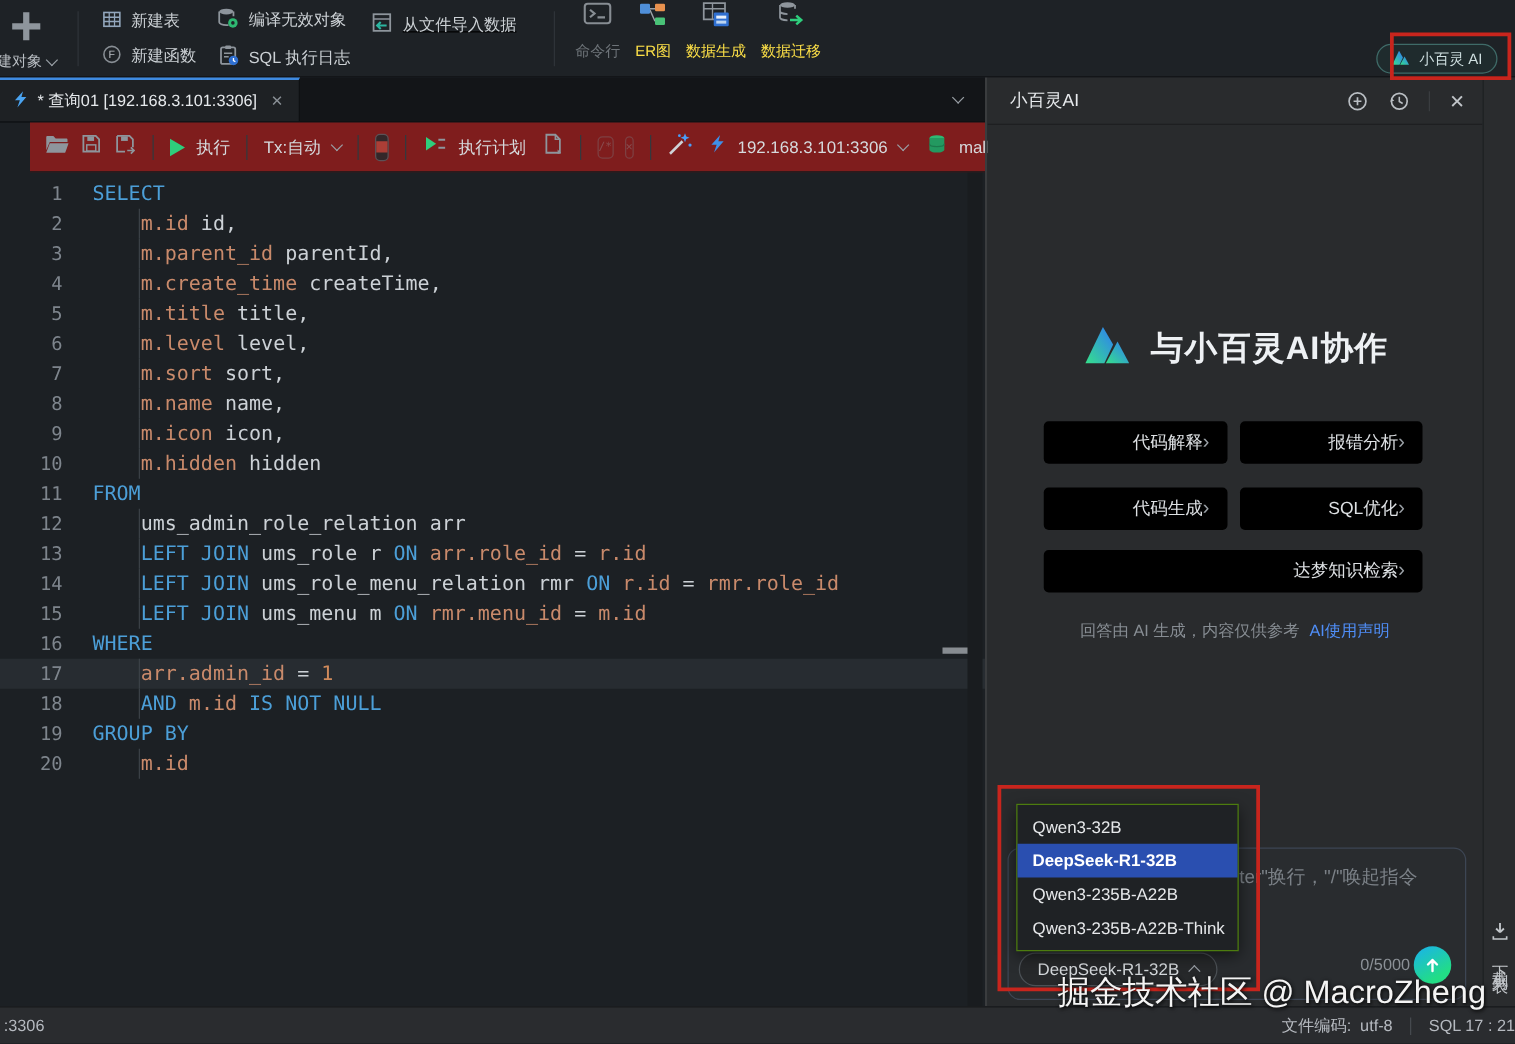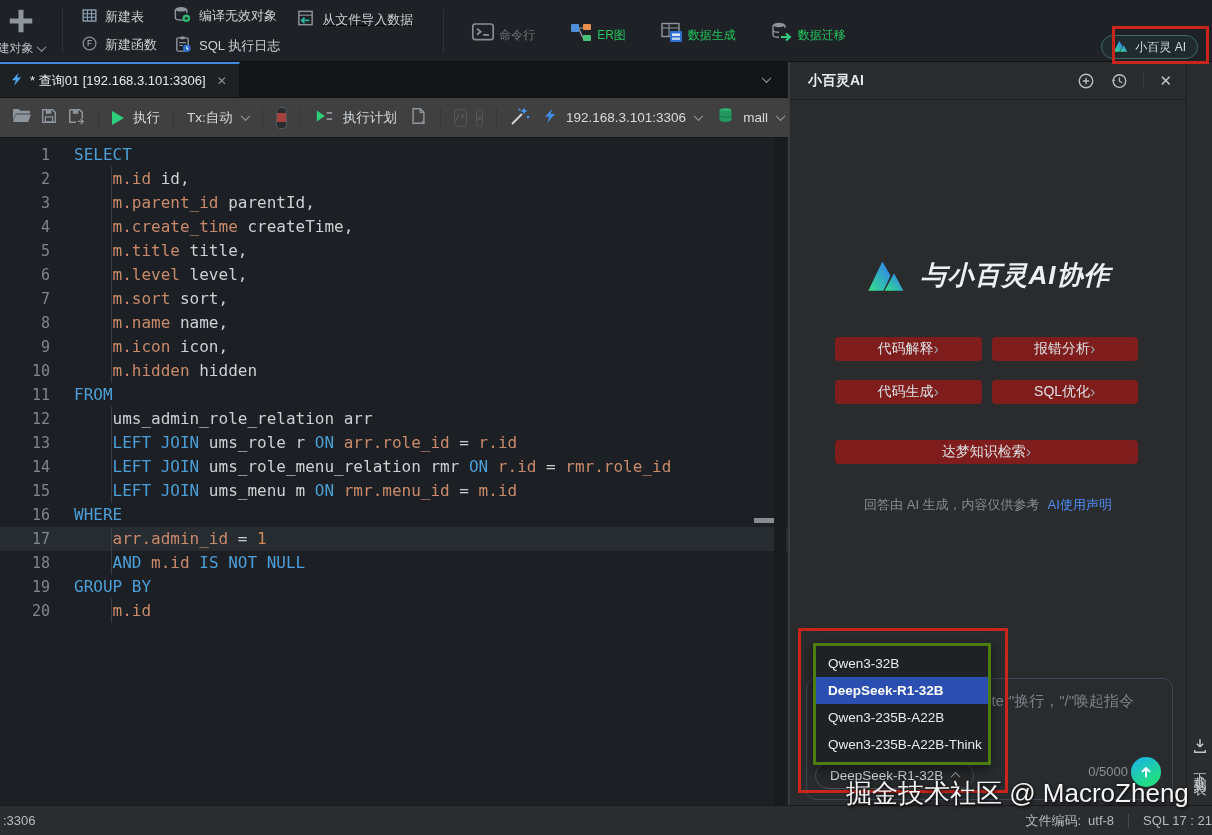--- a/index.html
+++ b/index.html
@@ -9,44 +9,44 @@
 
   
   .topbar{position:absolute;left:0;top:0;width:1212px;height:62px;background:#1e2226;
     border-bottom:1px solid #101214;display:flex;align-items:center;padding:0 8px 0 0;}
   .newobj{display:flex;flex-direction:column;align-items:center;width:62px;margin-left:-10px;flex:none;}
   .newobj .plus{margin-top:2px;}
   .newobj .lbl{font-size:12px;color:#b9bec3;display:flex;align-items:center;gap:4px;white-space:nowrap;}
   .tdiv{width:1px;height:44px;background:#2e3338;margin:0 10px;flex:none;}
   .stack{display:flex;flex-direction:column;gap:8px;flex:none;margin:0 8px;}
   .titem{display:flex;align-items:center;gap:7px;font-size:13px;color:#ccd1d5;white-space:nowrap;cursor:default;}
-  .bigitem{display:flex;flex-direction:row;align-items:center;gap:4px;margin:0 17px;flex:none;align-self:flex-start;padding-top:21px;}
-  .bigitem .blbl{font-size:12px;color:#22c55e;white-space:nowrap;}
+  .bigitem{display:flex;flex-direction:column;align-items:center;gap:4px;margin:0 6px;flex:none;align-self:flex-start;padding-top:0;}
+  .bigitem .blbl{font-size:12px;color:#fde047;white-space:nowrap;}
   .bigitem.disabled .blbl{color:#6d7378;}
   .ai-pill{position:absolute;right:14px;top:35px;height:24px;border:1px solid #3f6b68;border-radius:12px;
     background:#1f2b2d;display:flex;align-items:center;gap:6px;padding:0 11px;font-size:12px;color:#cfdfe0;cursor:pointer;}
 
   
   .main{position:absolute;left:0;top:62px;right:0;bottom:30px;display:flex;border-radius:23px;}
   .editor-pane{width:788px;flex:none;display:flex;flex-direction:column;background:#1c2024;}
   .vdivider{width:2px;flex:none;background:#3a3c3e;}
   .ai-panel{width:396px;flex:none;position:relative;background:#292b2d;overflow:hidden;}
   .right-strip{width:26px;flex:none;background:#2a2c2e;border-left:1px solid #1d1f21;
     display:flex;flex-direction:column;align-items:center;}
 
   
   .tabbar{height:36px;background:#131518;border-bottom:1px solid #0e1012;display:flex;align-items:stretch;flex:none;}
   .tab{display:flex;align-items:center;gap:7px;padding:0 12px 0 10px;background:#1e2124;
     border-top:2px solid #3e8ae0;border-right:1px solid #0e1012;font-size:13px;color:#e6e9ec;cursor:pointer;}
   .tab .close{color:#8a9096;font-size:12px;margin-left:4px;cursor:pointer;}
   .tab-overflow{margin-left:auto;margin-right:18px;align-self:center;}
 
   
-  .edbar{height:40px;background:#404040;border-bottom:1px solid #15181b;display:flex;align-items:center;
-    padding:0 12px;gap:9px;flex:none;}
+  .edbar{height:40px;background:#7f1d1d;border-bottom:1px solid #15181b;display:flex;align-items:center;
+    padding:0 12px;gap:9px;flex:none;margin-left:24px;}
   .sep{width:1px;height:20px;background:#34383d;margin:0 4px;flex:none;}
   .edlabel{font-size:13.5px;color:#d6dadd;white-space:nowrap;}
   .play{width:0;height:0;border-left:12px solid #2ece7c;border-top:7px solid transparent;border-bottom:7px solid transparent;}
   .stop-btn{width:22px;height:22px;border:1px solid #565b60;border-radius:4px;background:#26292c;
     display:grid;place-items:center;opacity:.85;}
   .stop-btn i{width:9px;height:9px;background:#b5443b;display:block;}
   .dimbox{width:21px;height:18px;border:1.5px solid #7b8187;border-radius:4px;color:#9aa0a6;font-size:9px;
     display:grid;place-items:center;opacity:.35;font-family:"DejaVu Sans Mono",monospace;}
   .chev{display:inline-block;width:7px;height:7px;border-right:1.6px solid #9aa0a6;border-bottom:1.6px solid #9aa0a6;flex:none;}
   .chev.down{transform:rotate(45deg) translate(-1px,-1px);}
@@ -59,43 +59,43 @@
   .code-line.current{background:#272c31;}
   .ln{display:inline-block;width:50px;text-align:right;color:#7e858d;font-size:15px;}
   .code-text{position:relative;display:inline-block;margin-left:24px;white-space:pre;}
   .code-text.guided::before{content:"";position:absolute;left:37px;top:0;bottom:0;width:1px;background:#3a4046;}
   .tok-k{color:#4c9fd8;} .tok-q{color:#c98a6b;} .tok-p{color:#ccd1d6;} .tok-n{color:#cf8a5b;}
   .vtrack{position:absolute;right:2px;top:0;bottom:0;width:12px;background:#191c1f;}
   .scroll-mark{position:absolute;right:14px;top:380px;width:20px;height:5px;background:#9aa0a5;opacity:.85;}
 
   
   .ai-head{height:38px;border-bottom:1px solid #1e1f21;display:flex;align-items:center;padding:0 14px 0 18px;gap:15px;}
-  .ai-title{font-size:14px;font-weight:bold;color:#e8ebee;margin-right:auto;}
+  .ai-title{font-size:14px;font-weight:normal;color:#e8ebee;margin-right:auto;}
   .hicon{display:grid;place-items:center;cursor:pointer;}
   .ai-head .hsep{width:1px;height:16px;background:#3a3d40;}
   .ai-head .close-x{color:#c2c6ca;font-size:15px;cursor:pointer;}
-  .hero{position:absolute;top:196px;left:0;right:0;display:flex;align-items:flex-start;justify-content:center;gap:13px;font-style:italic;}
+  .hero{position:absolute;top:196px;left:0;right:0;display:flex;align-items:center;justify-content:center;gap:13px;}
   .hero h1{font-size:26px;font-weight:bold;color:#eef1f4;letter-spacing:1px;}
   .quick-grid{position:absolute;top:275px;left:45px;right:48px;display:grid;grid-template-columns:1fr 1fr;gap:19px 10px;}
-  .quick-btn,.wide-btn{height:24px;background:#7f1d1d;border:none;border-radius:4px;display:flex;align-items:center;
-    justify-content:center;padding:0 14px;font-size:14px;color:#dde0e3;cursor:pointer;
+  .quick-btn,.wide-btn{height:34px;background:#000000;border:none;border-radius:4px;display:flex;align-items:center;
+    justify-content:flex-end;padding:0 14px;font-size:14px;color:#dde0e3;cursor:pointer;
     font-family:"Liberation Sans",sans-serif;}
   .quick-btn .arr,.wide-btn .arr{color:#9aa0a6;font-size:16px;}
   .wide-btn{position:absolute;top:378px;left:45px;right:48px;width:auto;}
   .disclaimer{position:absolute;top:434px;left:0;right:0;text-align:center;font-size:13px;color:#878d93;}
   .disclaimer a{color:#4f8ef7;text-decoration:none;margin-left:8px;}
   .chat-input{position:absolute;left:16px;right:13px;top:616px;height:122px;border:1px solid #3d4654;
     border-radius:10px;background:#292c2f;}
   .placeholder{position:absolute;left:122px;top:13px;color:#7b8187;font-size:15px;white-space:nowrap;}
   .counter{position:absolute;right:44px;bottom:20px;font-size:13px;color:#8b9096;}
   .send-btn{position:absolute;right:11px;bottom:12px;width:30px;height:30px;border-radius:50%;border:none;
     background:linear-gradient(150deg,#1ab4e8 5%,#22dd86 75%);display:grid;place-items:center;cursor:pointer;}
   .model-pill{position:absolute;left:25px;top:700px;height:27px;border:1px solid #4b5055;border-radius:14px;
     background:#26282a;display:inline-flex;align-items:center;gap:9px;padding:0 14px;font-size:13.5px;color:#d3d7da;cursor:pointer;z-index:4;}
-  .model-popup{position:absolute;left:23px;top:581px;width:178px;background:#1f2225;border:3px solid #4d7c0f;
+  .model-popup{position:absolute;left:23px;top:581px;width:178px;background:#1f2225;border:1px solid #4d7c0f;
     box-shadow:0 4px 12px rgba(0,0,0,.55);padding:4px 0;z-index:5;}
   .model-item{height:27px;line-height:27px;padding:0 12px;font-size:13.5px;color:#e7e9eb;white-space:nowrap;cursor:pointer;}
   .model-item.selected{background:#2a4fb0;font-weight:bold;color:#fff;}
 
   
   .strip-bottom{margin-top:auto;margin-bottom:30px;display:flex;flex-direction:column;align-items:center;gap:5px;cursor:pointer;}
   .vtext{writing-mode:vertical-rl;font-size:13px;color:#c2c6ca;letter-spacing:3px;}
 
   
   .statusbar{position:absolute;left:0;bottom:0;width:1212px;height:30px;background:#2a2c2f;border-top:1px solid #17191b;

